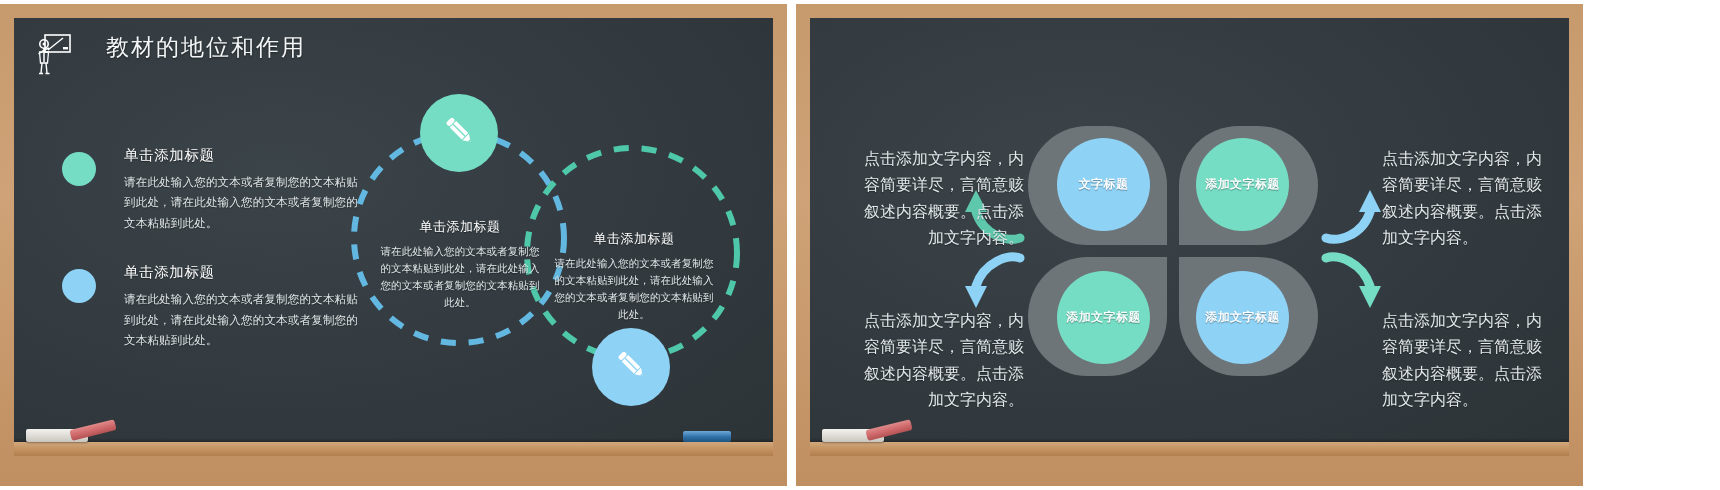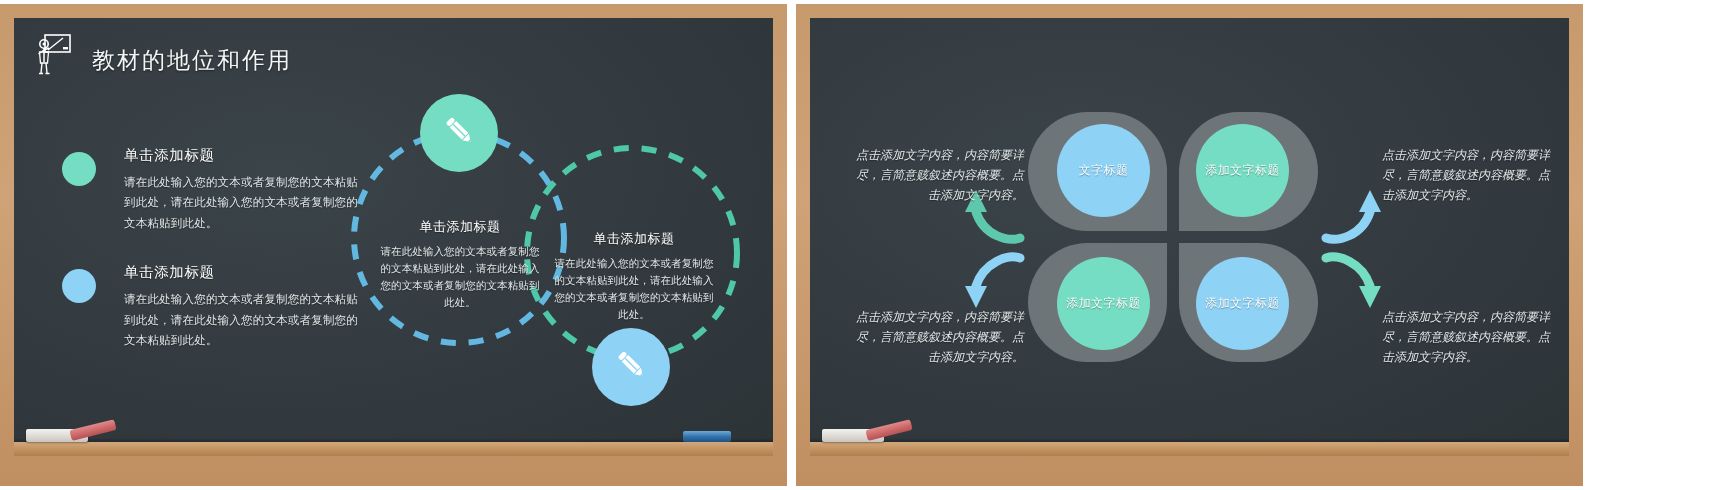--- a/index.html
+++ b/index.html
@@ -77,21 +77,21 @@
     width: 48px; height: 11px;
     border-radius: 2px;
     background: linear-gradient(180deg,#6ea8d8 0%, #2f6fa8 55%, #20547f 100%);
     z-index: 7;
   }
 
   
   .hdr {
     position: absolute;
     left: 18px; top: 14px;
-    display: flex; align-items: flex-end; gap: 20px;
+    display: flex; align-items: flex-start; gap: 34px;
     z-index: 4;
   }
   .teacher-icon { width: 40px; height: 44px; display:block; }
   .hdr-title {
     color: #f3f5f6;
     font-size: 23px;
     letter-spacing: 2px;
     font-weight: 400;
     text-shadow: 0 1px 2px rgba(0,0,0,.5);
     white-space: nowrap;
@@ -141,21 +141,21 @@
   .c-title {
     color:#ffffff; font-size: 13px; letter-spacing:.5px; margin-bottom:7px;
     text-shadow: 0 1px 1px rgba(0,0,0,.45);
   }
   .c-body {
     color:#e4e9eb; font-size: 10.5px; line-height: 1.62; letter-spacing:.1px;
     text-shadow: 0 1px 1px rgba(0,0,0,.4);
   }
 
   
-  .flower { position:absolute; left: 218px; top: 94px; width: 290px; height: 250px; z-index: 3; }
+  .flower { position:absolute; left: 218px; top: 108px; width: 290px; height: 250px; z-index: 3; font-weight: bold; }
   .petal {
     position: absolute;
     width: 139px; height: 119px;
     background: #6e7578;
   }
   .petal.tl { left: 0;    top: 0;    border-radius: 60px 60px 0 60px; }
   .petal.tr { left: 151px;top: 0;    border-radius: 60px 60px 60px 0; }
   .petal.bl { left: 0;    top: 131px;border-radius: 60px 0 60px 60px; }
   .petal.br { left: 151px;top: 131px;border-radius: 0 60px 60px 60px; }
 
@@ -172,25 +172,24 @@
   .petal.tl .petal-circle { left: 29px; top: 12px; }
   .petal.tr .petal-circle { left: 17px; top: 12px; }
   .petal.bl .petal-circle { left: 29px; top: 14px; }
   .petal.br .petal-circle { left: 17px; top: 14px; }
 
   
   .side-para {
     position: absolute;
     width: 172px;
     color: #e4e9eb;
-    font-size: 12px;
+    font-size: 16px;
     line-height: 1.65;
     text-shadow: 0 1px 1px rgba(0,0,0,.4);
     z-index: 3;
-    font-style: italic;
   }
   .side-para.r { text-align: right; }
   .side-para.l { text-align: left; }
 
   .arrow-svg { position:absolute; z-index: 3; }
 
   .v-divider {
     position: absolute;
     left: 787px; top: 0; width: 9px; height: 490px;
     background: #ffffff; z-index: 10;

